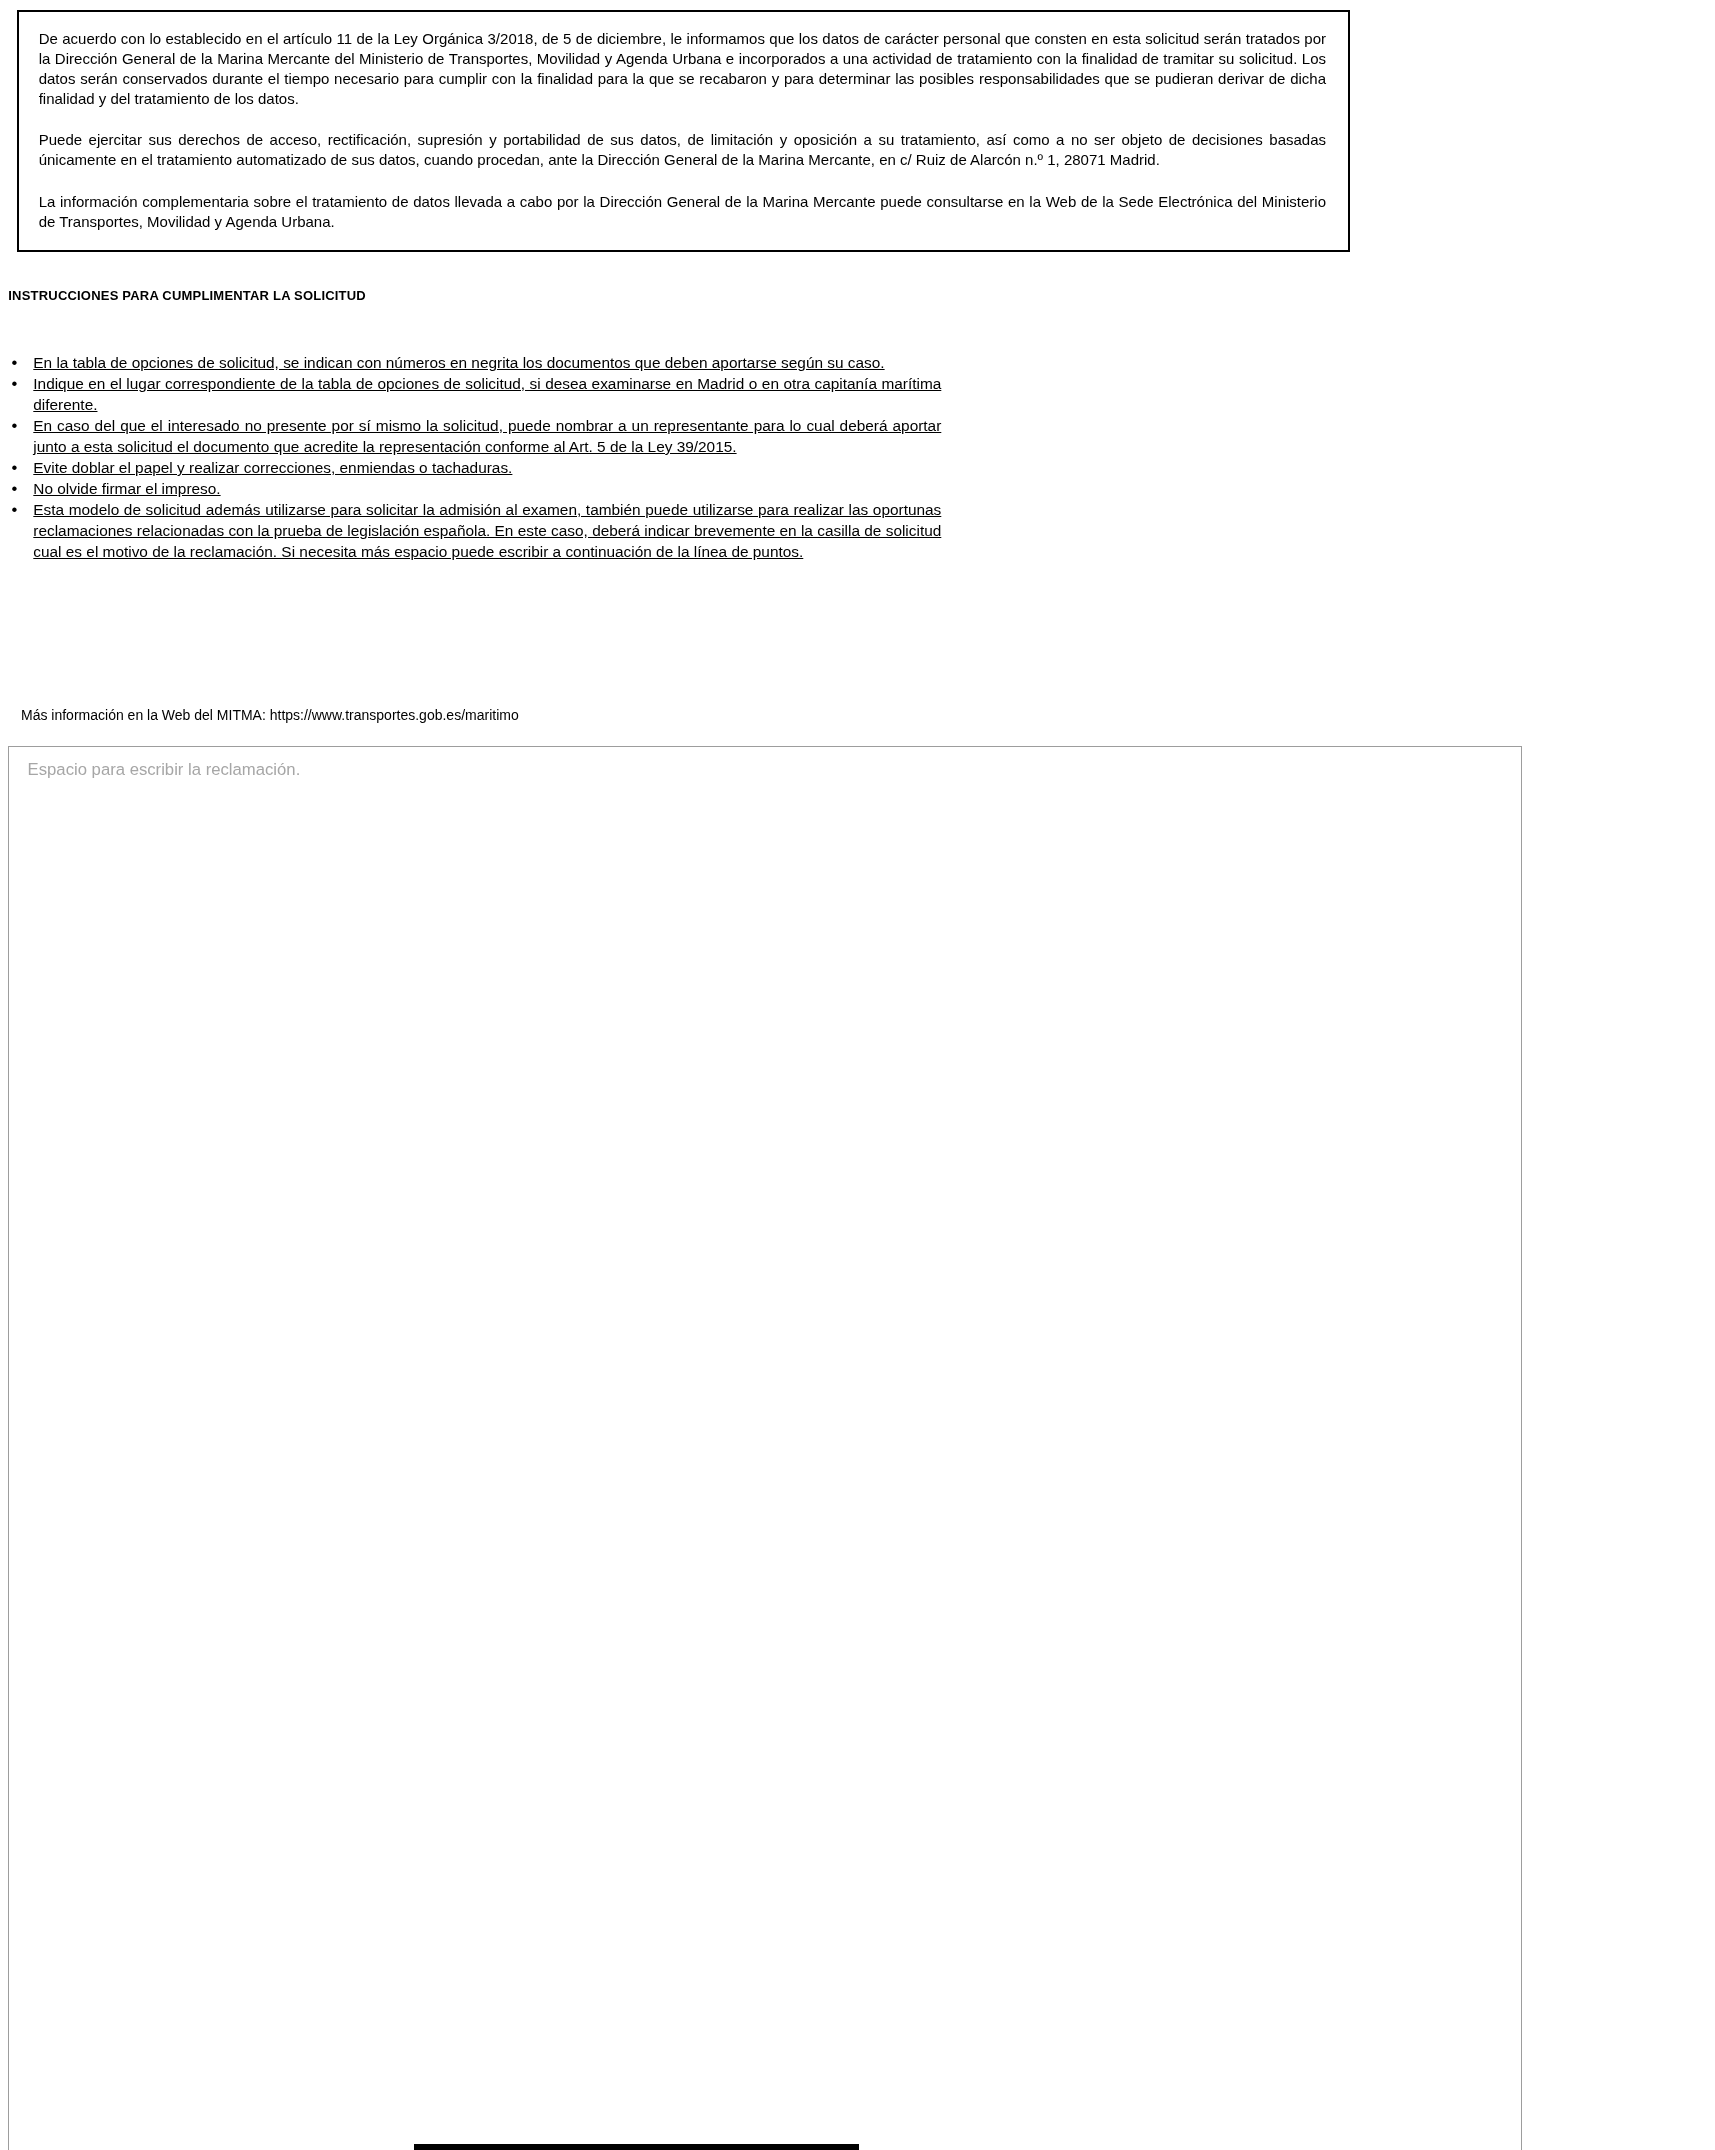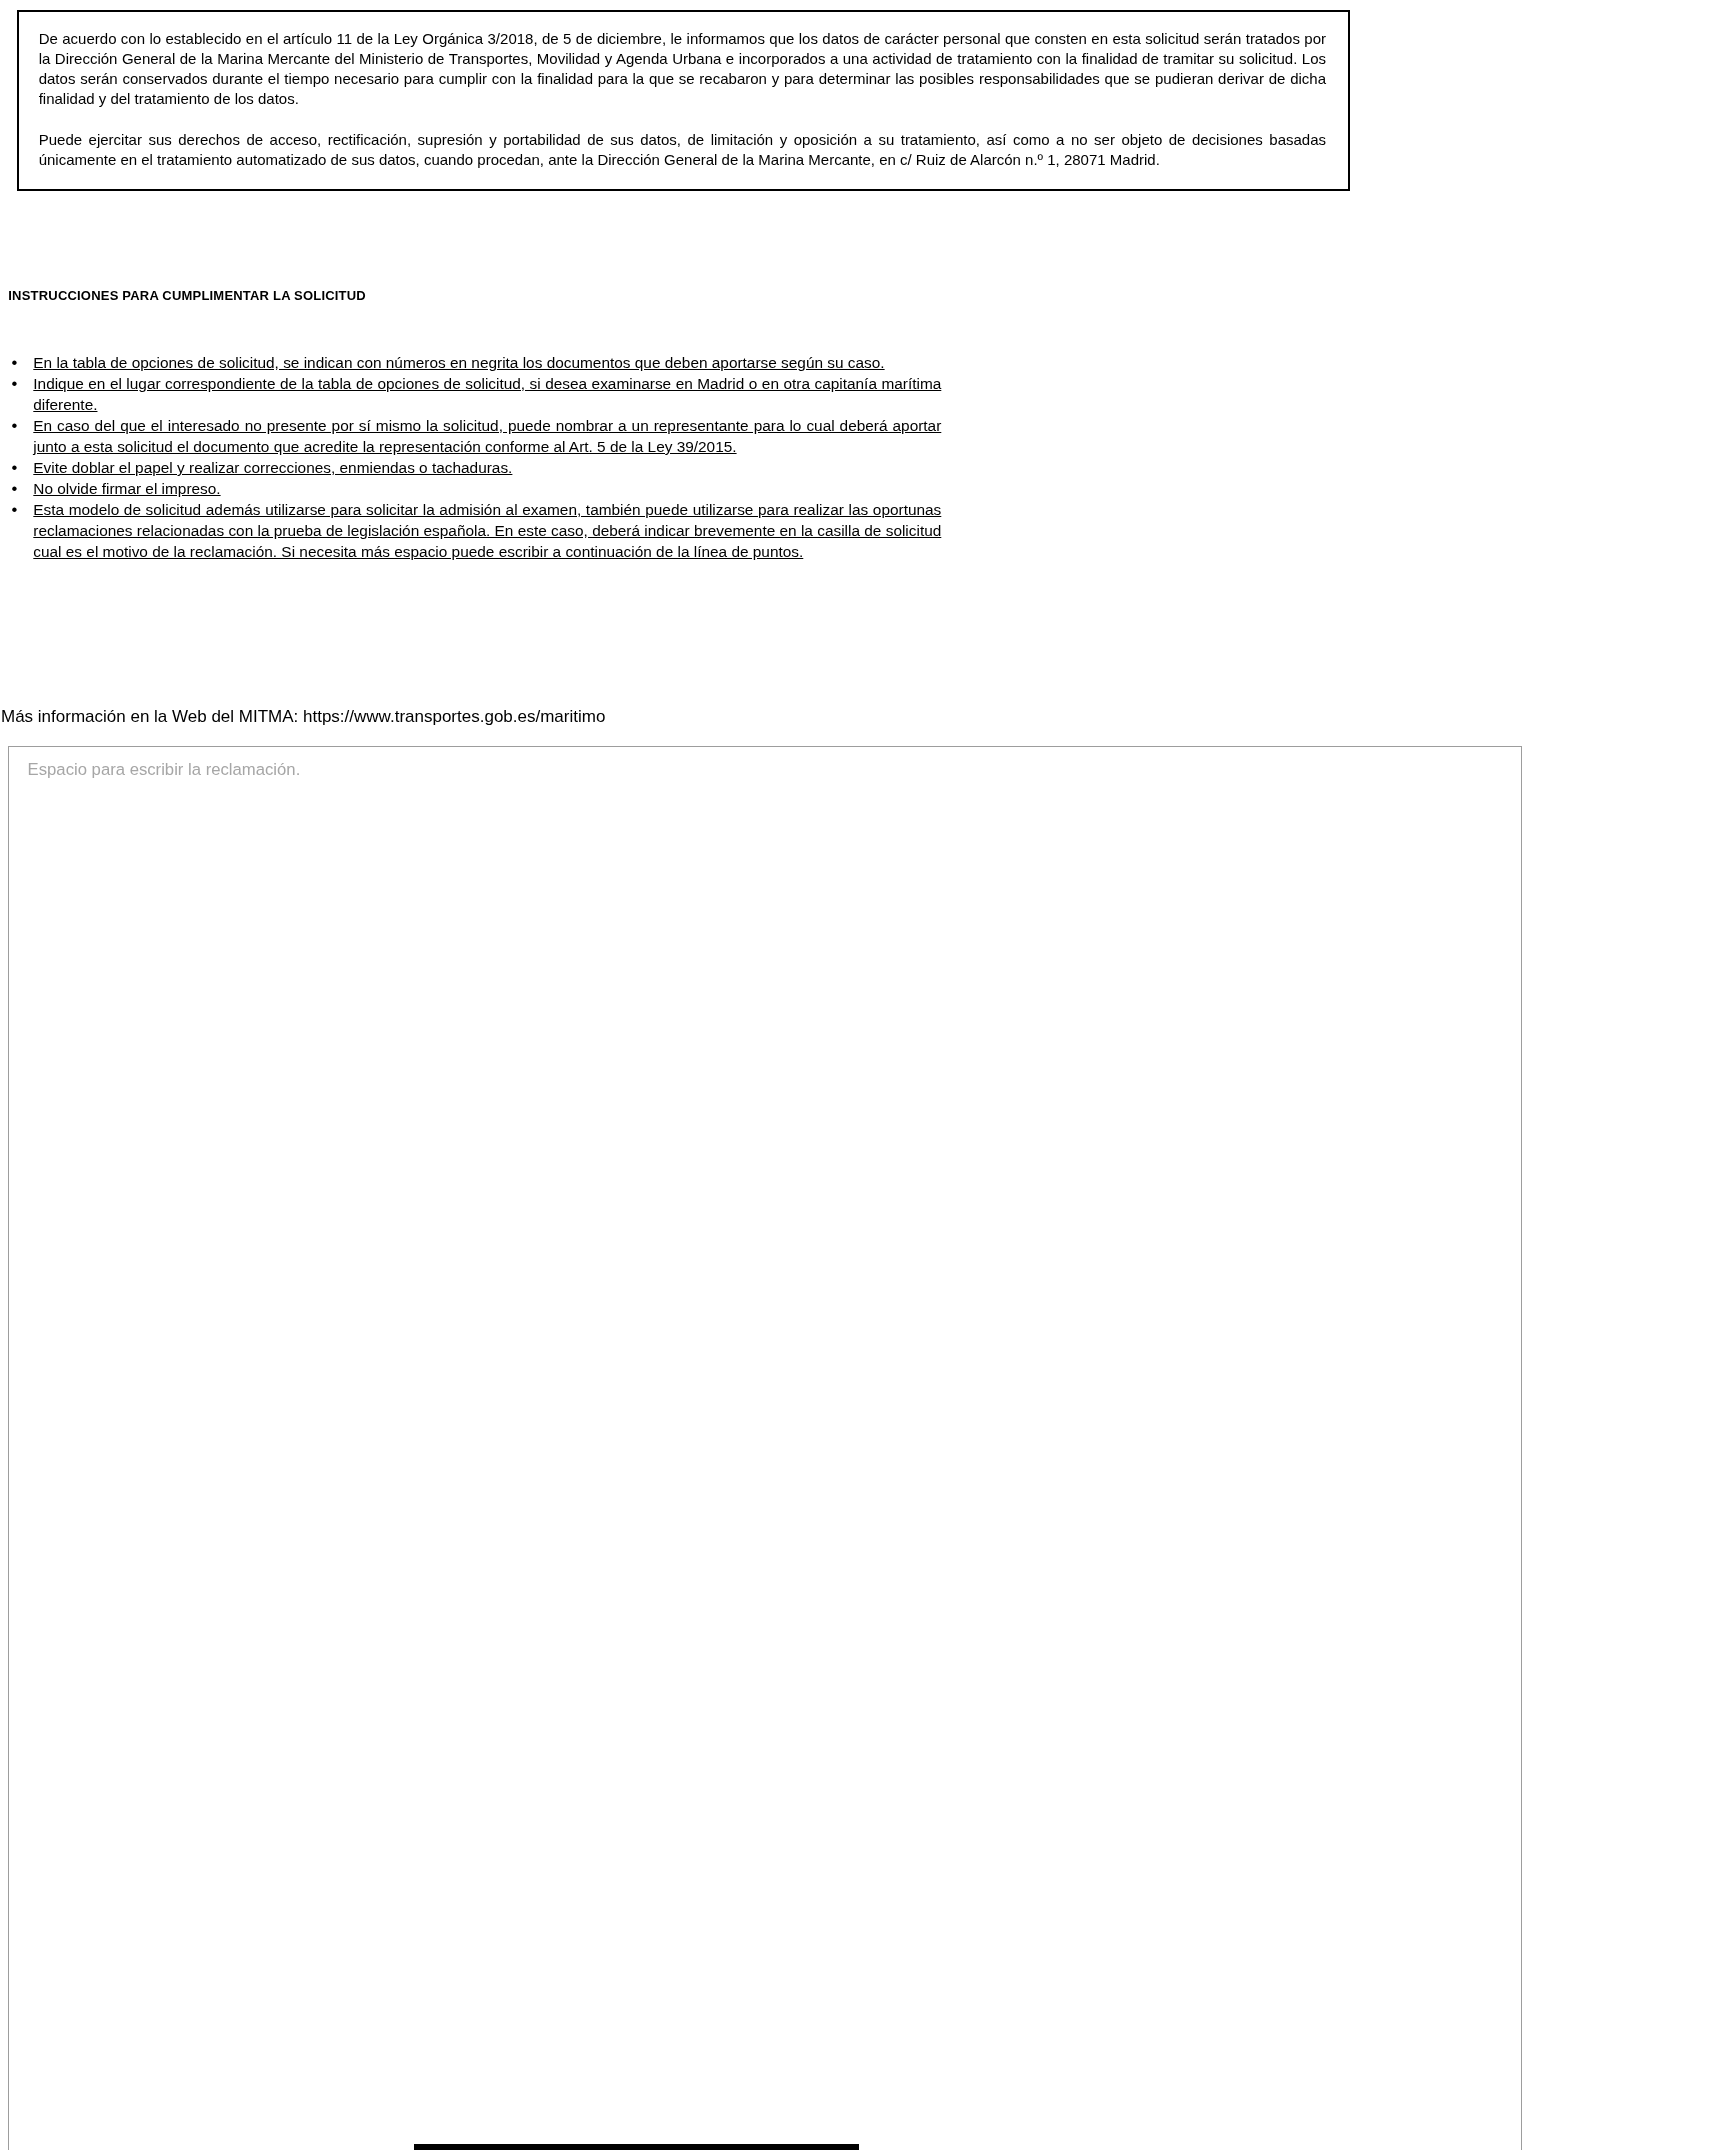--- a/index.html
+++ b/index.html
@@ -65,23 +65,23 @@
     content: "\2022";
     position: absolute;
     left: 3.3px;
     top: 0;
     font-size: 16.7px;
   }
 
   
   .more-info {
     position: absolute;
-    left: 1px;
+    left: 21px;
     top: 707px;
-    font-size: 17px;
+    font-size: 14px;
     white-space: nowrap;
   }
 
   
   .claim-box {
     position: absolute;
     left: 8.3px;
     top: 746px;
     width: 1514px;
     bottom: 0;
@@ -107,20 +107,21 @@
   }
 </style>
 </head>
 <body>
 
 <div class="page">
 
   <section class="privacy-box">
     <p>De acuerdo con lo establecido en el artículo 11 de la Ley Orgánica 3/2018, de 5 de diciembre, le informamos que los datos de carácter personal que consten en esta solicitud serán tratados por la Dirección General de la Marina Mercante del Ministerio de Transportes, Movilidad y Agenda Urbana e incorporados a una actividad de tratamiento con la finalidad de tramitar su solicitud. Los datos serán conservados durante el tiempo necesario para cumplir con la finalidad para la que se recabaron y para determinar las posibles responsabilidades que se pudieran derivar de dicha finalidad y del tratamiento de los datos.</p>
     <p>Puede ejercitar sus derechos de acceso, rectificación, supresión y portabilidad de sus datos, de limitación y oposición a su tratamiento, así como a no ser objeto de decisiones basadas únicamente en el tratamiento automatizado de sus datos, cuando procedan, ante la Dirección General de la Marina Mercante, en c/ Ruiz de Alarcón n.º 1, 28071 Madrid.</p>
+    <p>La información complementaria sobre el tratamiento de datos llevada a cabo por la Dirección General de la Marina Mercante puede consultarse en la Web de la Sede Electrónica del Ministerio de Transportes, Movilidad y Agenda Urbana.</p>
   </section>
 
   <h1 class="instructions-title">INSTRUCCIONES PARA CUMPLIMENTAR LA SOLICITUD</h1>
 
   <ul class="bullets">
     <li>En la tabla de opciones de solicitud, se indican con números en negrita los documentos que deben aportarse según su caso.</li>
     <li>Indique en el lugar correspondiente de la tabla de opciones de solicitud, si desea examinarse en Madrid o en otra capitanía marítima diferente.</li>
     <li>En caso del que el interesado no presente por sí mismo la solicitud, puede nombrar a un representante para lo cual deberá aportar junto a esta solicitud el documento que acredite la representación conforme al Art. 5 de la Ley 39/2015.</li>
     <li>Evite doblar el papel y realizar correcciones, enmiendas o tachaduras.</li>
     <li>No olvide firmar el impreso.</li>

